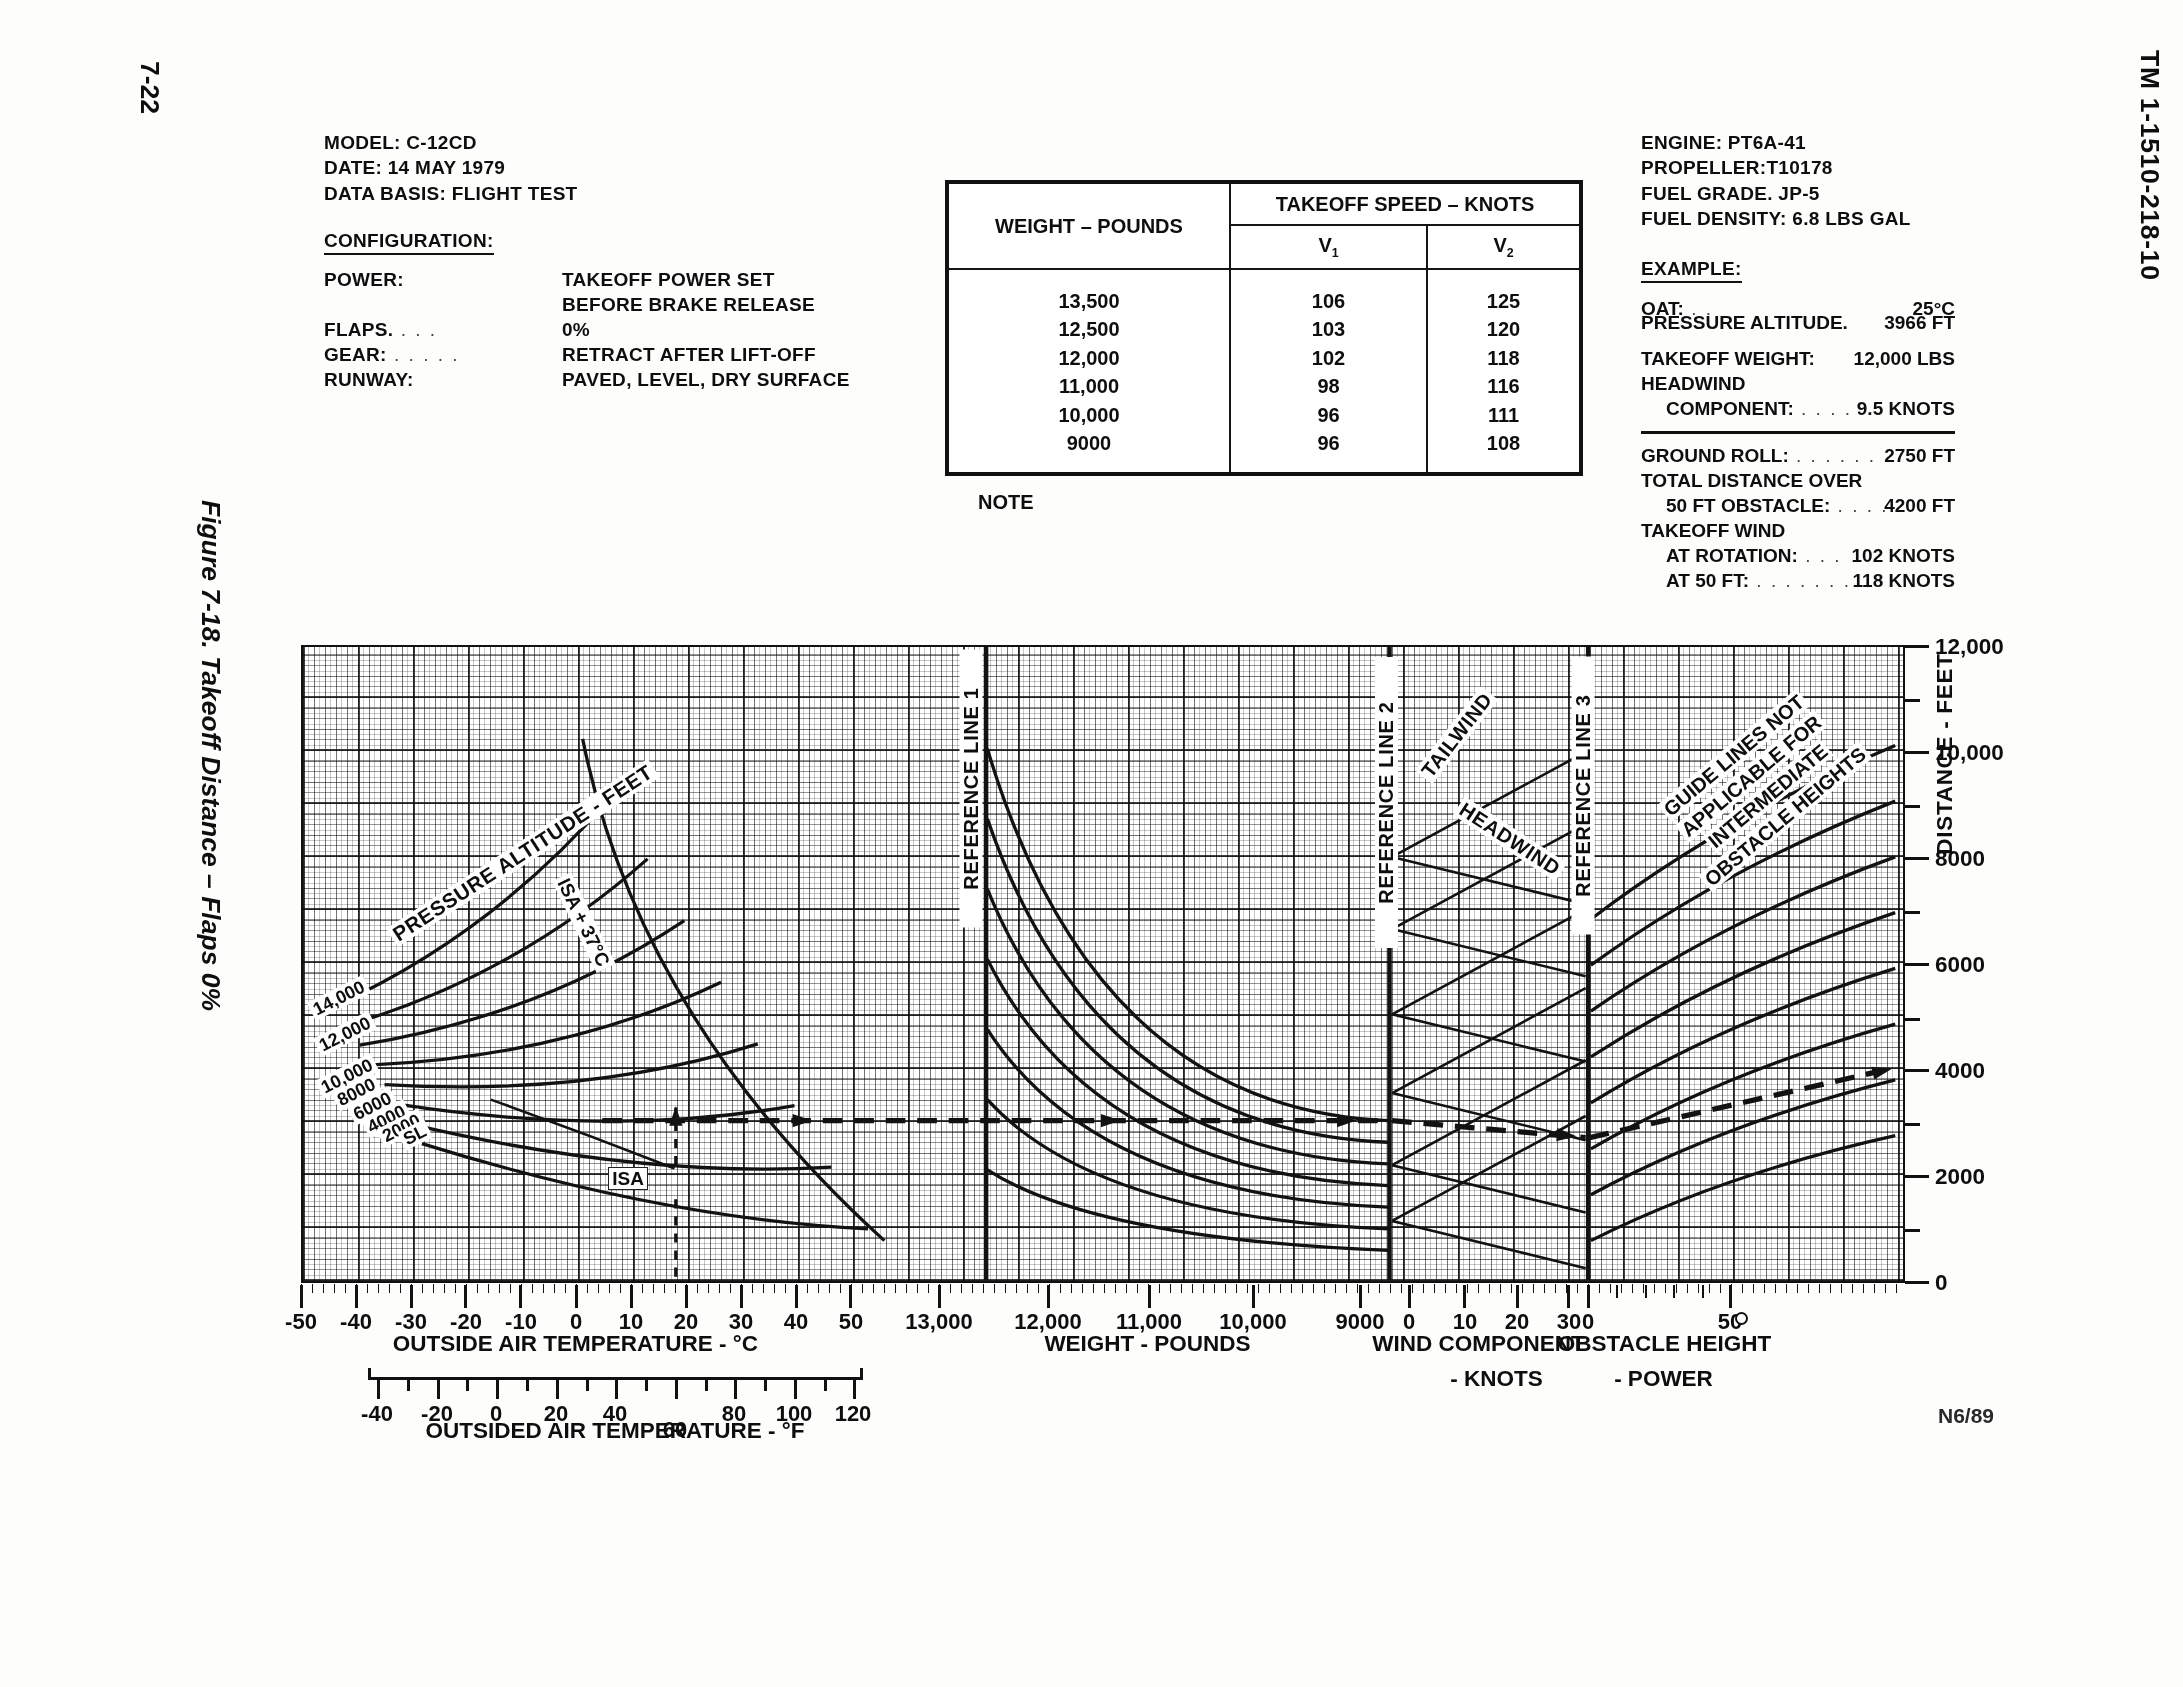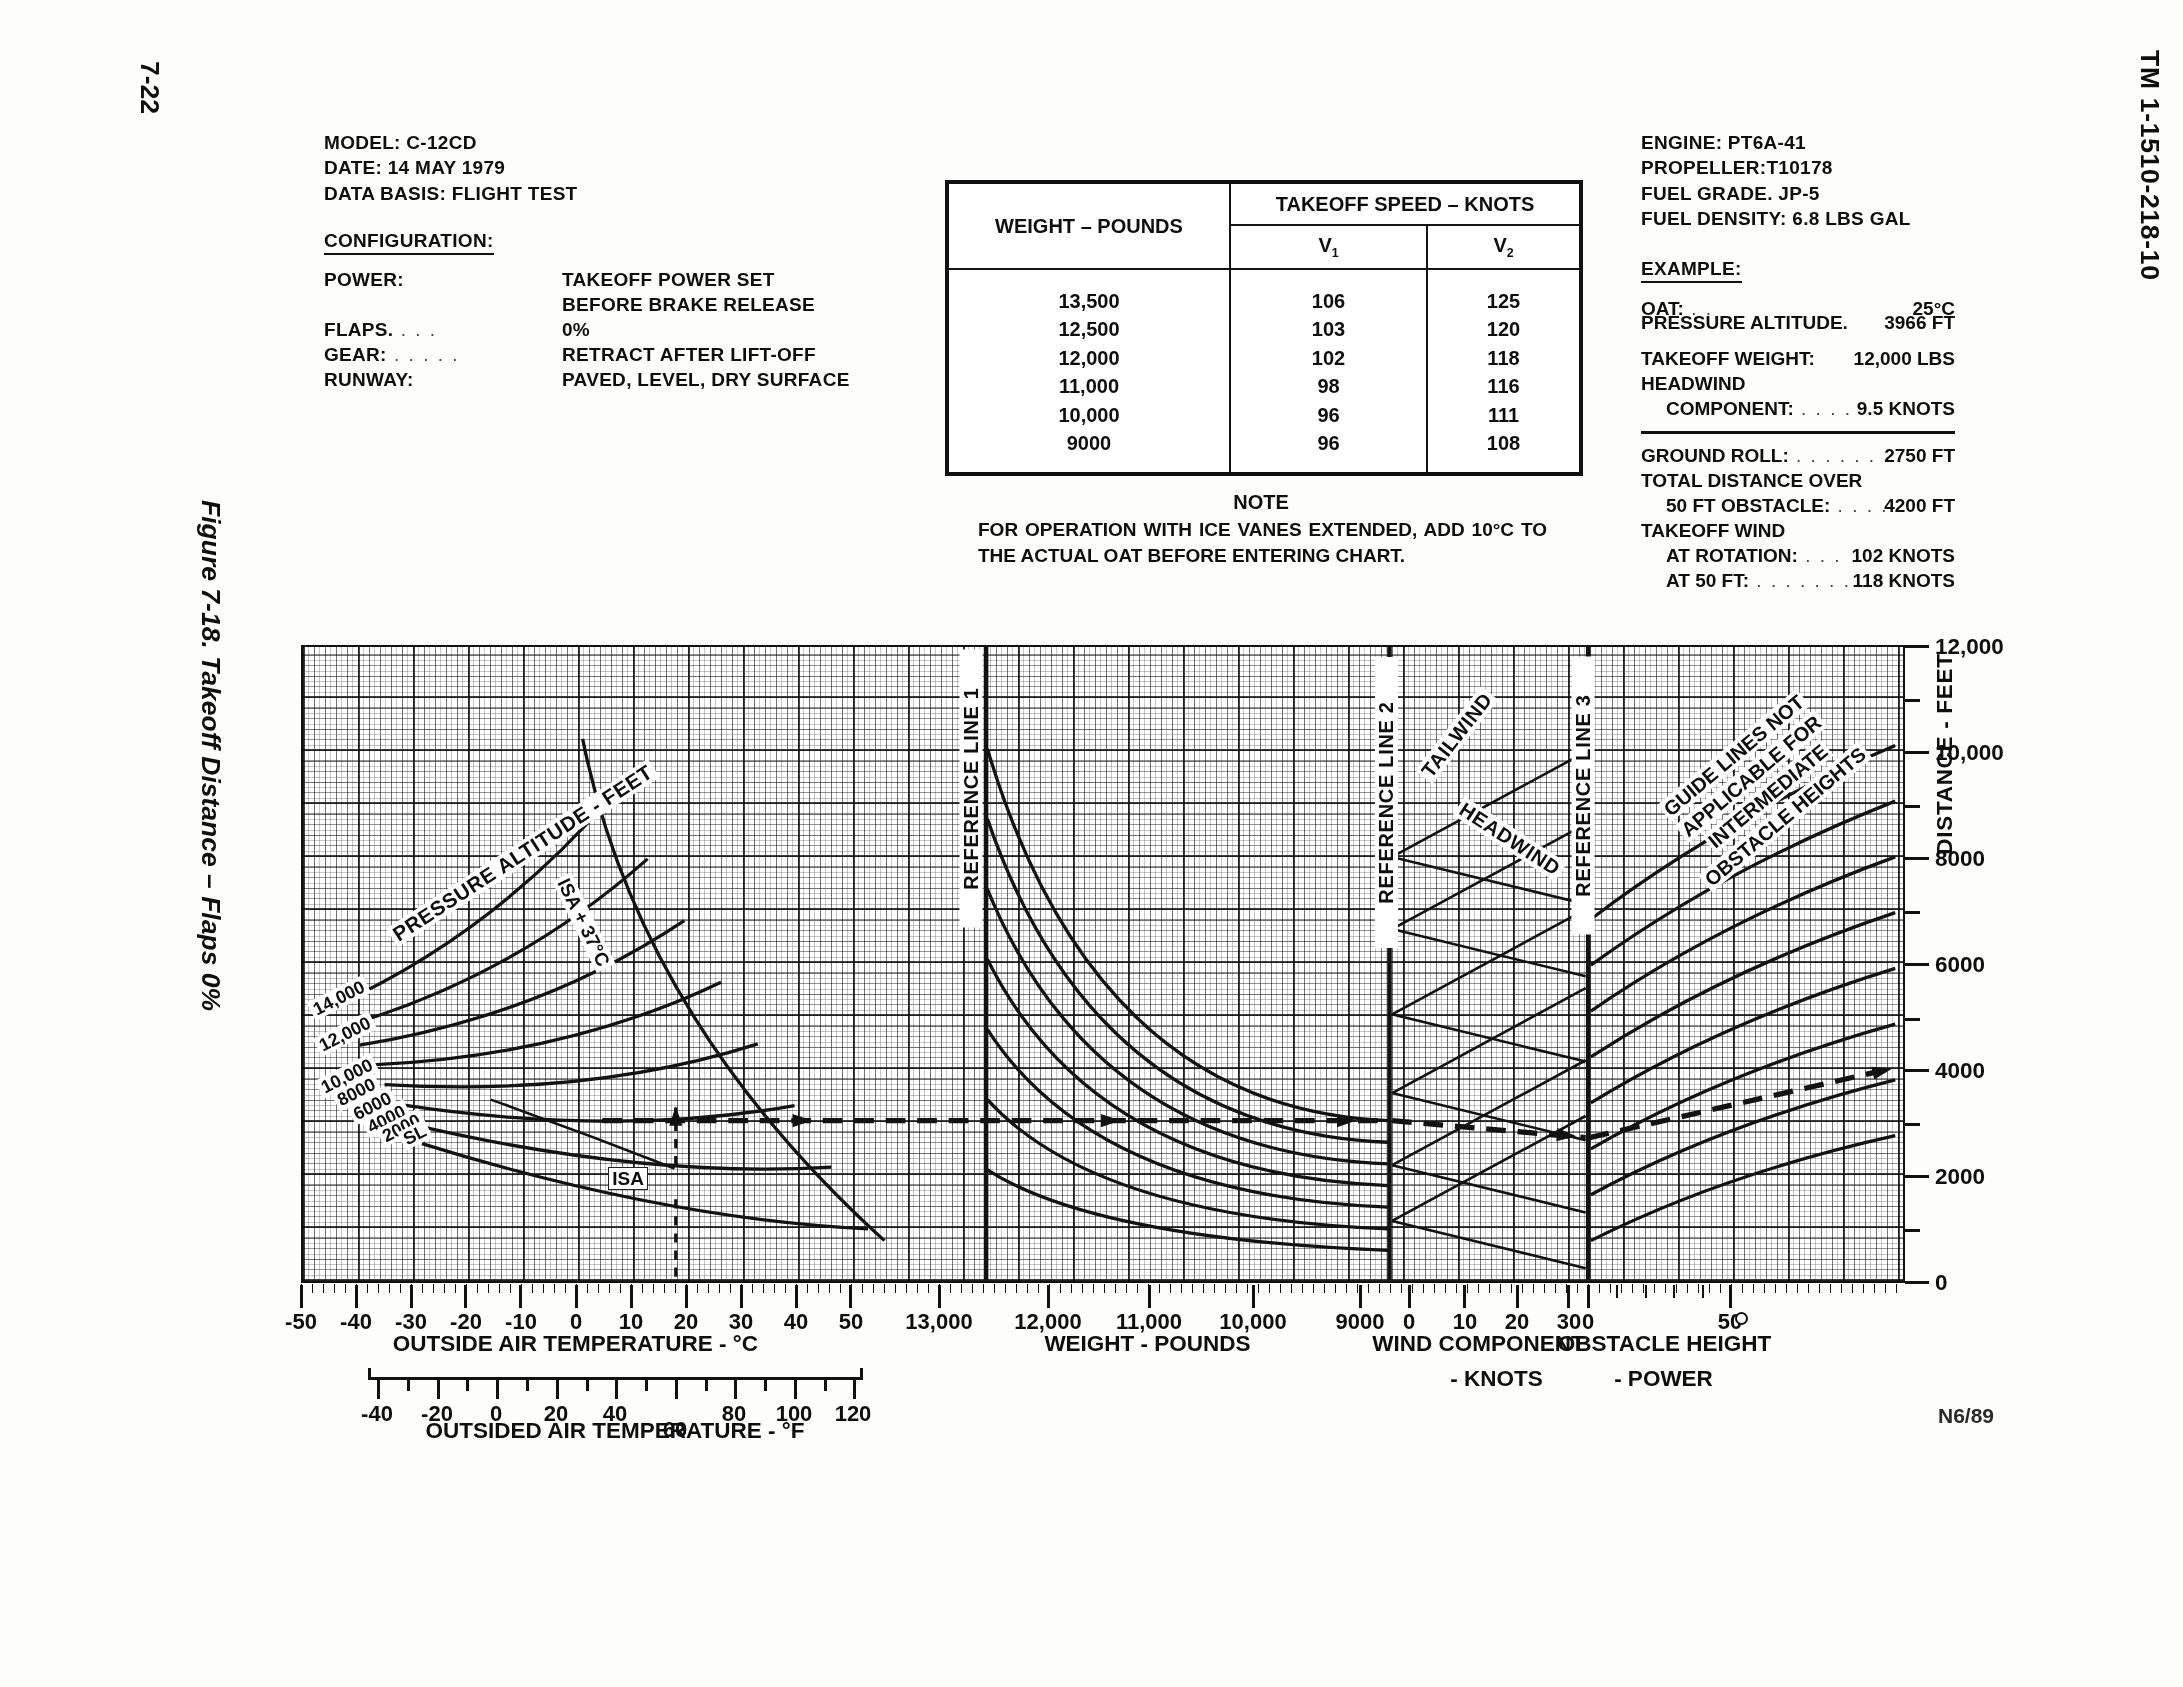--- a/index.html
+++ b/index.html
@@ -24,21 +24,21 @@
   #spdtable{border:4px solid #111;}
   #spdtable .wcol{width:278px;}
   #spdtable .vcol1{width:193px;}
   #spdtable .vcol2{width:149px;}
   #spdtable .hdr1{height:38px;}
   #spdtable .hdr2{height:40px;}
   #spdtable .bodycell{vertical-align:top;padding:17px 0 14.6px 0;}
   #spdtable .bodycell div{line-height:28.4px;}
   sub{font-size:.62em;}
   
-  #note-title{position:absolute;left:978px;top:491px;width:566px;text-align:center;font-size:20px;font-weight:700;}
+  #note-title{position:absolute;left:978px;top:491px;width:566px;text-align:left;font-size:20px;font-weight:700;}
   #note-text{position:absolute;left:978px;top:517px;width:569px;font-size:19px;font-weight:700;text-align:justify;line-height:26px;}
   
   #plot{position:absolute;left:301px;top:645px;width:1604px;height:638px;border:2.6px solid #111;box-sizing:border-box;
     background:
       repeating-linear-gradient(90deg, rgba(10,10,10,.78) 0 2px, transparent 2px 55px),
       repeating-linear-gradient(0deg,  rgba(10,10,10,.78) 0 2px, transparent 2px 53px),
       repeating-linear-gradient(90deg, rgba(0,0,0,.42) 0 1.3px, transparent 1.3px 11px),
       repeating-linear-gradient(0deg,  rgba(0,0,0,.42) 0 1.3px, transparent 1.3px 10.6px),
       repeating-linear-gradient(90deg, rgba(0,0,0,.22) 0 0.7px, transparent 0.7px 5.5px),
       repeating-linear-gradient(0deg,  rgba(0,0,0,.22) 0 0.7px, transparent 0.7px 5.3px),
@@ -115,21 +115,20 @@
             <div>118</div>
             <div>116</div>
             <div>111</div>
             <div>108</div>
           </td>
     </tr>
   </tbody>
     </table>
 
   <div id="note-title">NOTE</div>
-  <div id="note-text">FOR OPERATION WITH ICE VANES EXTENDED, ADD 10°C TO THE ACTUAL OAT BEFORE ENTERING CHART.</div>
 
   <div class="infoline" style="left:1641px;top:132px;">ENGINE: PT6A-41</div>
   <div class="infoline" style="left:1641px;top:157px;">PROPELLER:T10178</div>
   <div class="infoline" style="left:1641px;top:183px;">FUEL GRADE. JP-5</div>
   <div class="infoline" style="left:1641px;top:208px;">FUEL DENSITY: 6.8 LBS GAL</div>
   <div class="infoline" style="left:1641px;top:258px;"><span class="ul">EXAMPLE:</span></div>
   <div id="exampleRows">
       <div class="exrow" style="left: 1641px; top: 298px;"><span>OAT:<span class="leader"> . .</span></span><span class="val">25°C</span></div>
       <div class="exrow" style="left: 1641px; top: 312px;"><span>PRESSURE ALTITUDE.</span><span class="val">3966 FT</span></div>
       <div class="exrow" style="left: 1641px; top: 348px;"><span>TAKEOFF WEIGHT:</span><span class="val">12,000 LBS</span></div>

